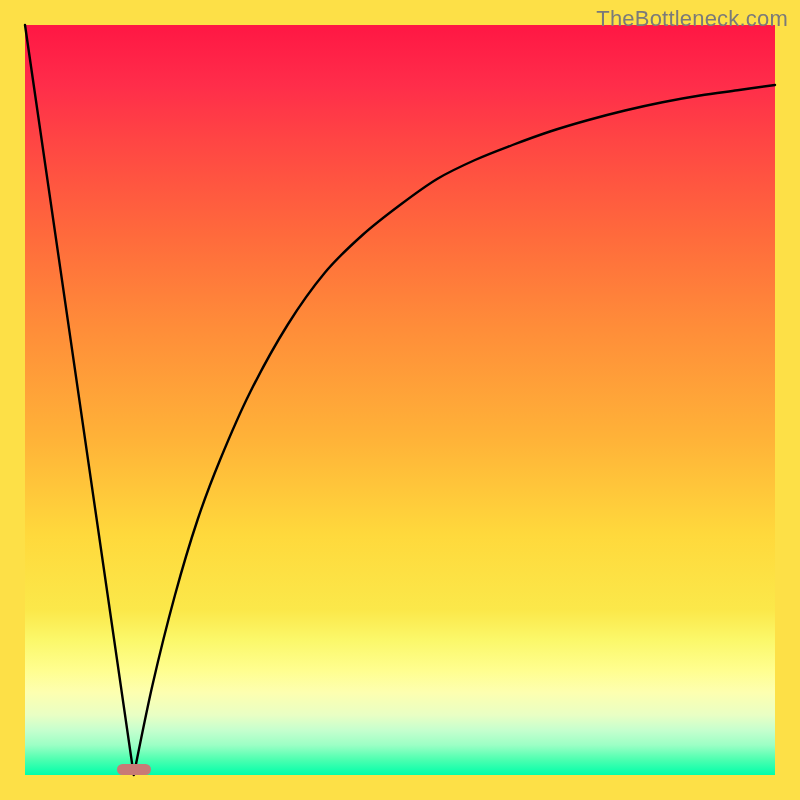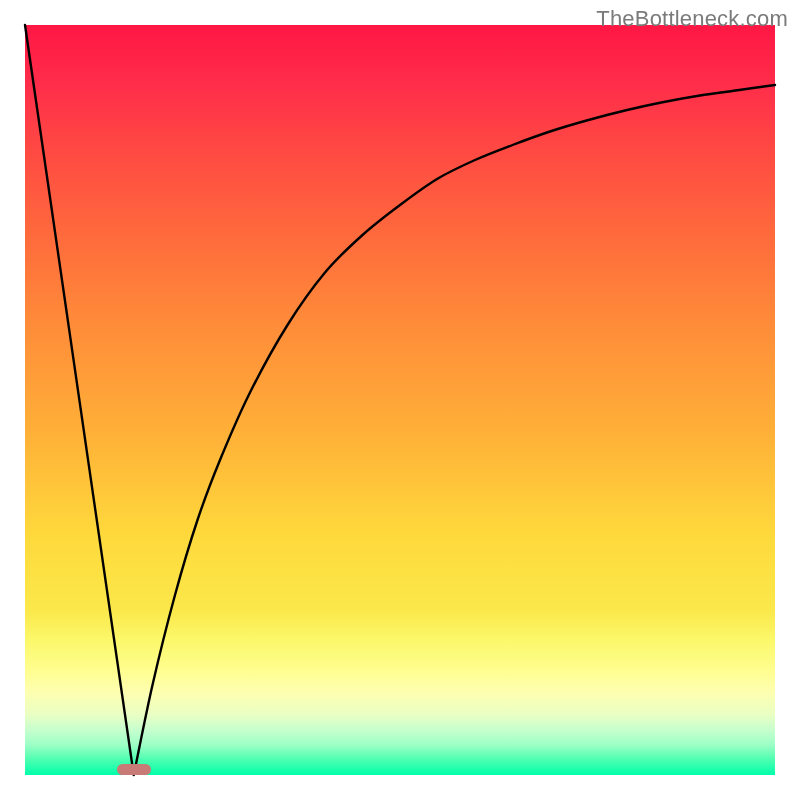--- a/index.html
+++ b/index.html
@@ -8,21 +8,21 @@
     width: 800px;
     height: 800px;
     background: #000;
     overflow: hidden;
     font-family: Arial, Helvetica, sans-serif;
   }
   .frame {
     position: relative;
     width: 800px;
     height: 800px;
-    background: #ffffff;
+    background: #fde047;
   }
   .plot-area {
     position: absolute;
     left: 25px;
     top: 25px;
     width: 750px;
     height: 750px;
     background: linear-gradient(
       to bottom,
       #ff1744 0%,

